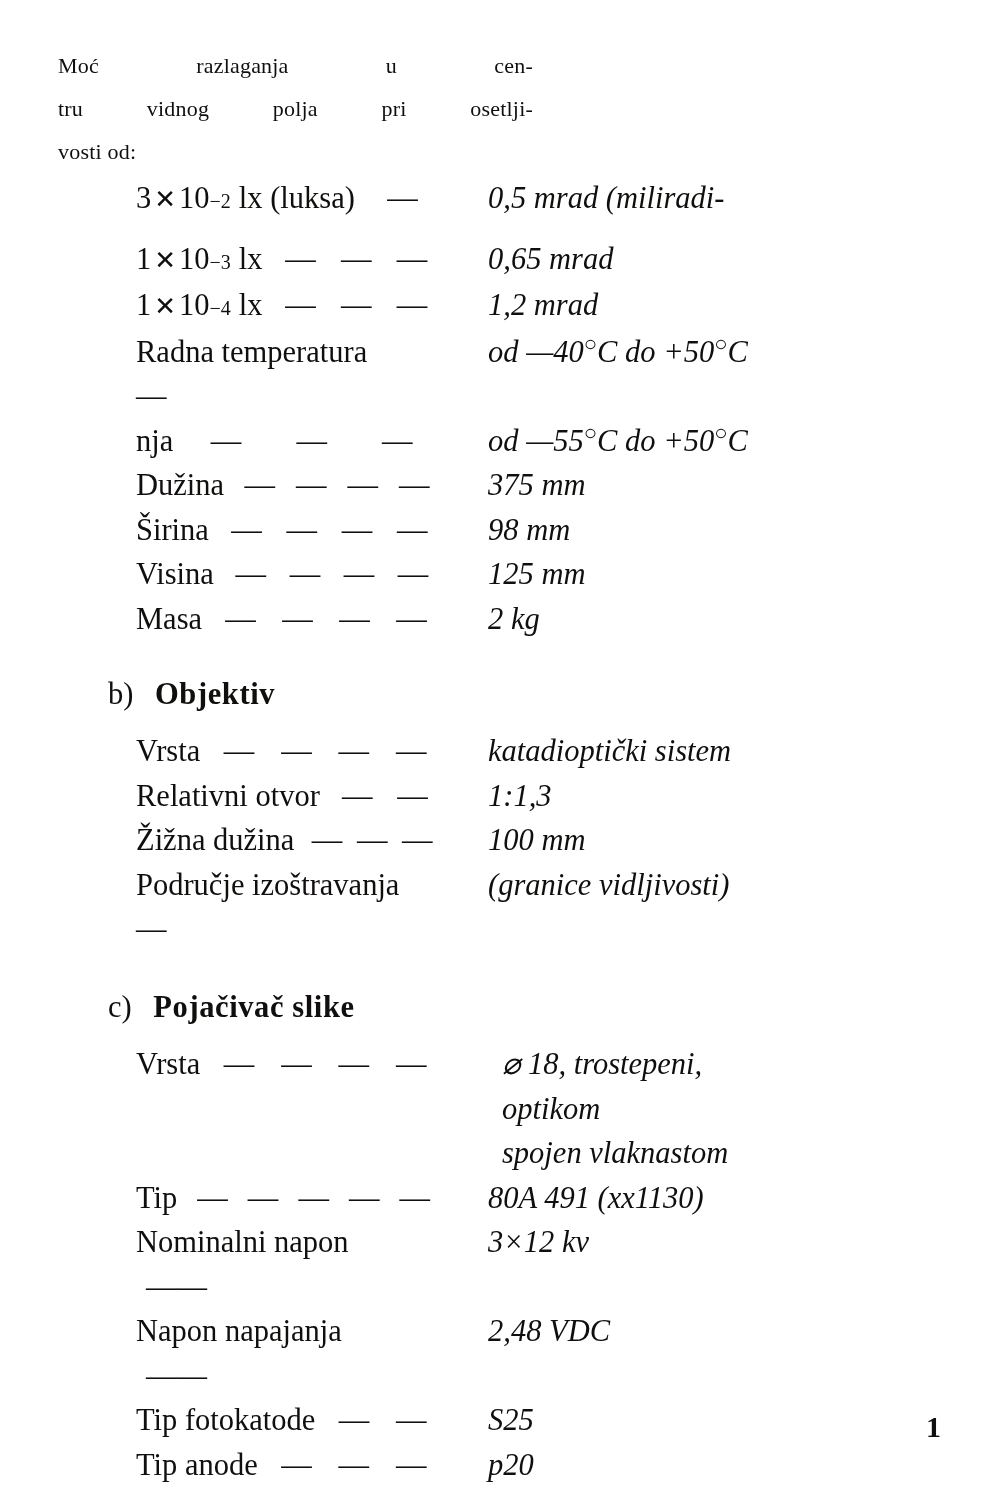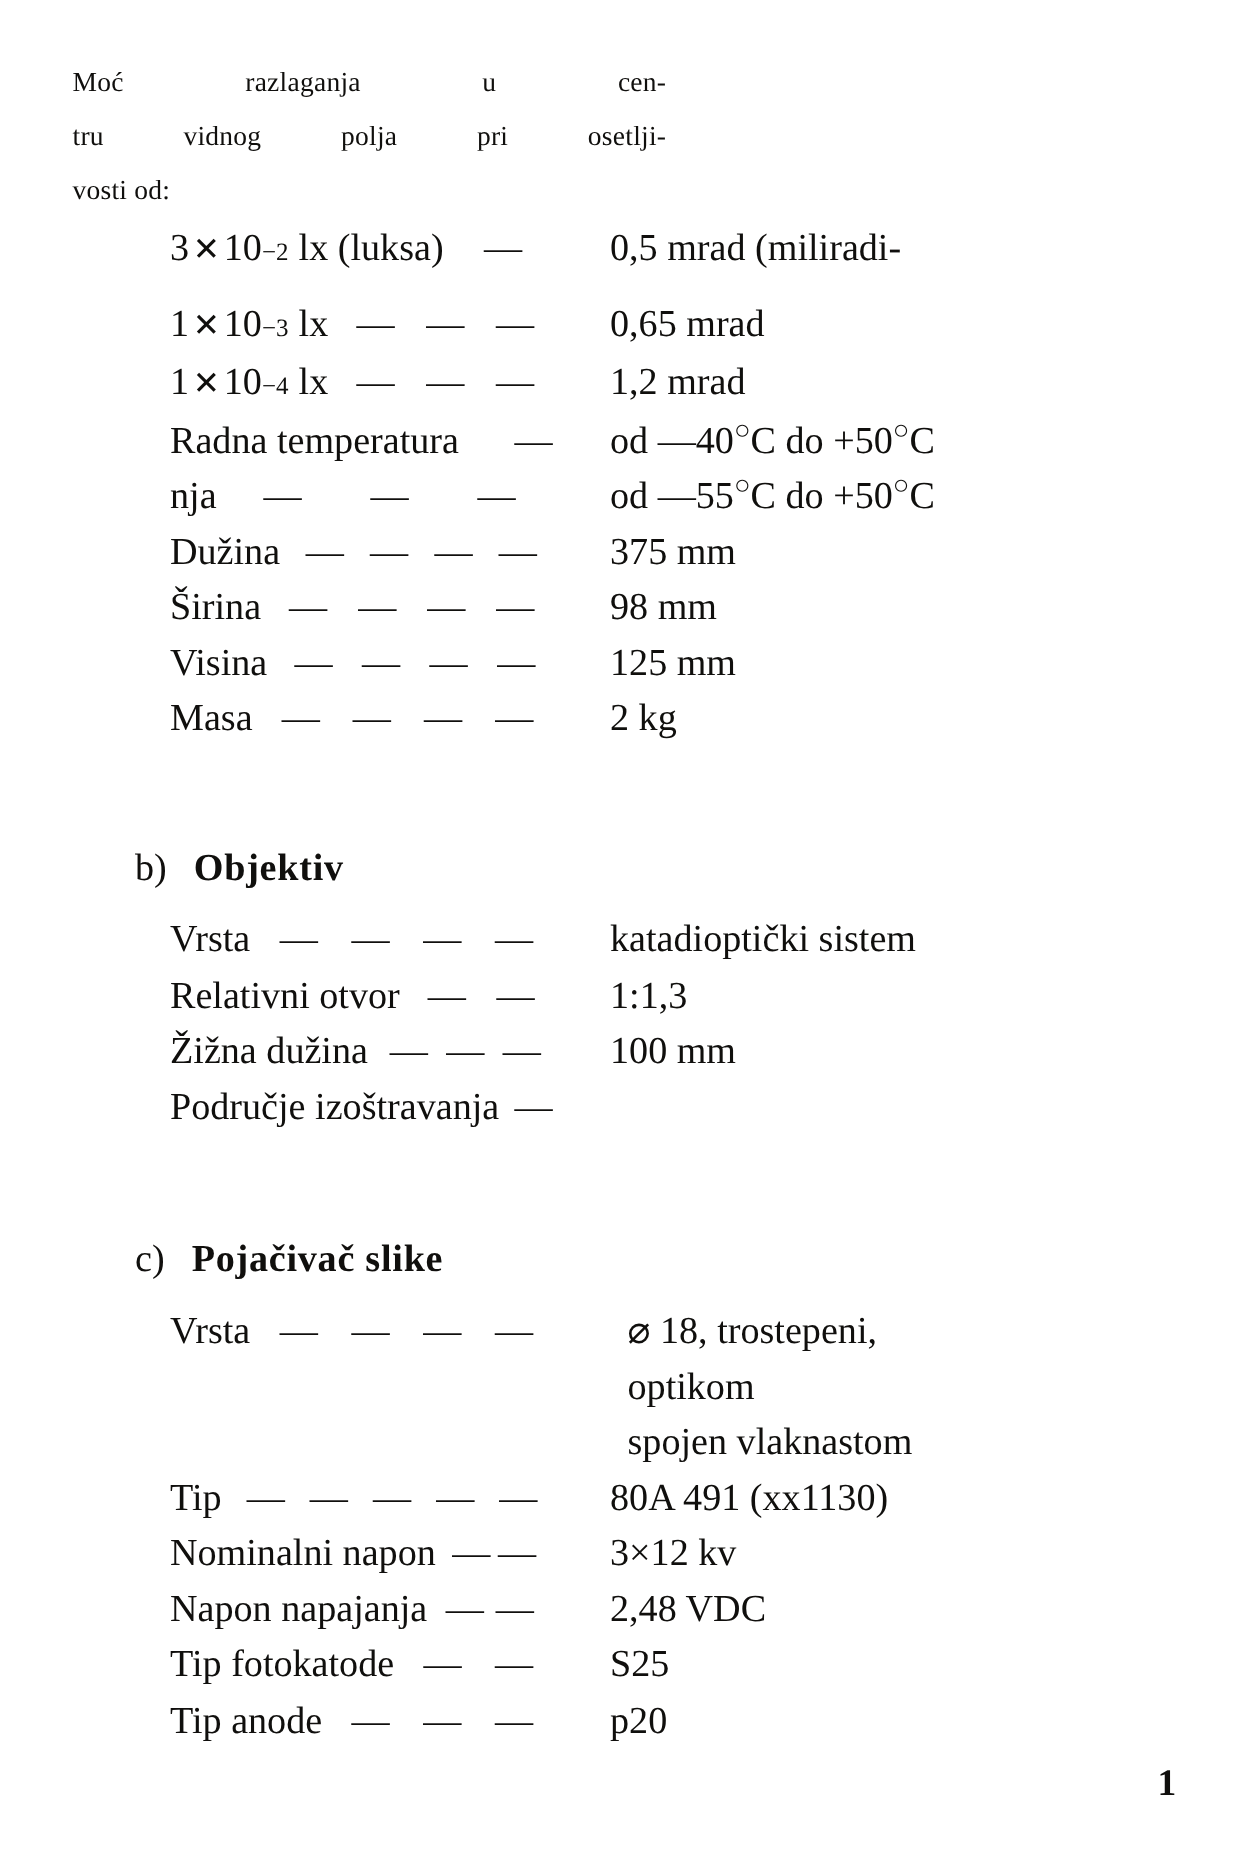--- a/index.html
+++ b/index.html
@@ -61,35 +61,37 @@
     padding-left: 136px;
     box-sizing: border-box;
     display: flex;
     align-items: baseline;
     white-space: nowrap;
   }
   .lab .txt { white-space: nowrap; }
   .lab.spread {
     justify-content: space-between;
     padding-right: 8px;
+    flex-direction: column;
   }
   .lab .lead {
     flex: 1 1 auto;
     display: flex;
     justify-content: space-around;
     padding: 0 10px;
   }
   .dash {
     display: inline-block;
     font-size: 30.5px;
   }
   .val {
     flex: 1 1 auto;
     padding-left: 38px;
     white-space: nowrap;
+    font-style: italic;
   }
   .val .cont {
     display: block;
     white-space: nowrap;
   }
   .sup {
     font-size: 20px;
     vertical-align: super;
     line-height: 0;
   }
@@ -315,20 +317,21 @@
       </div>
       <div class="val">100 mm</div>
     </div>
 
     <div class="row">
       <div class="lab spread">
         <span class="txt">Područje  izoštravanja</span>
         <span class="dash">—</span>
       </div>
       <div class="val">
+        <span class="cont">(granice vidljivosti)</span>
       </div>
     </div>
   </div>
 
   <div class="section blk" style="top:985px;">
     <span class="marker">c)</span>
     <span class="ttl">Pojačivač slike</span>
   </div>
 
   <div class="rows blk" style="top:1042px;">

